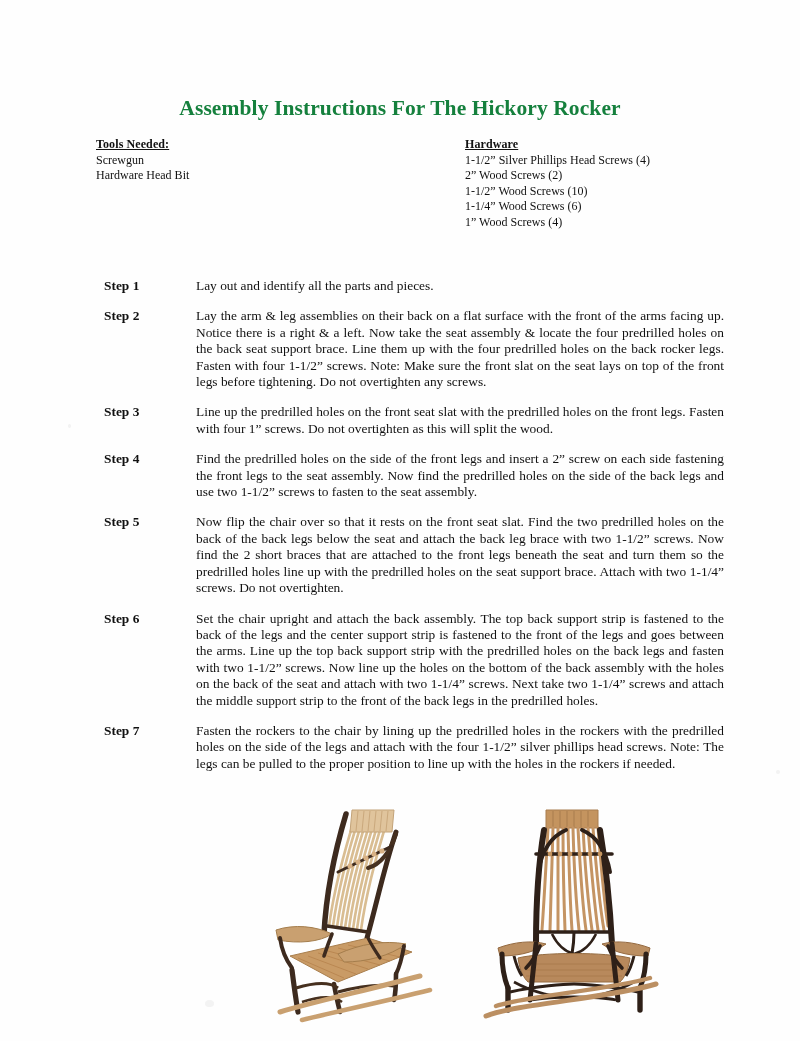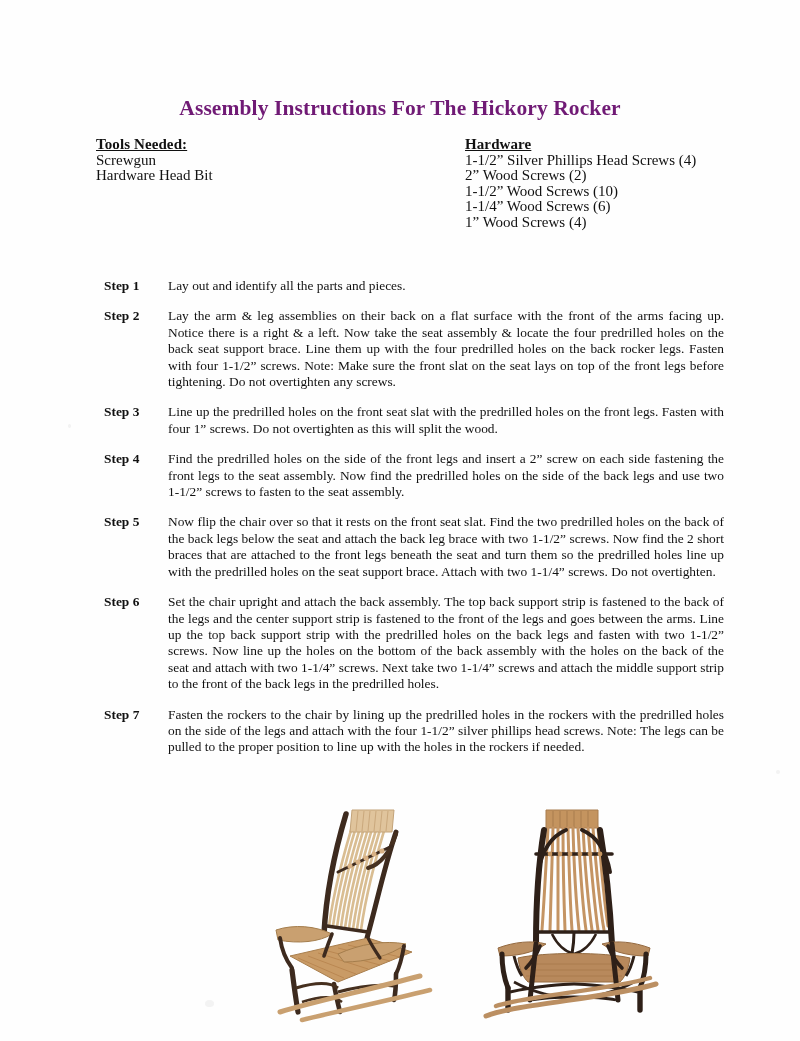--- a/index.html
+++ b/index.html
@@ -21,35 +21,35 @@
   
   .doc-title {
     position: absolute;
     left: 0;
     right: 0;
     top: 96px;
     text-align: center;
     font-size: 21.5px;
     font-weight: bold;
     letter-spacing: 0.1px;
-    color: #701a75;
+    color: #15803d;
   }
 
   
   .header-cols {
     position: absolute;
     left: 96px;
     top: 137px;
     width: 640px;
     height: 115px;
   }
   .hcol {
     position: absolute;
     top: 0;
-    font-size: 15px;
+    font-size: 12px;
     line-height: 15.6px;
   }
   .hcol-tools  { left: 0px;   width: 150px; }
   .hcol-parts  { left: 157px; width: 210px; }
   .hcol-hw     { left: 369px; width: 270px; }
 
   .hcol-head {
     font-weight: bold;
     text-decoration: underline;
     text-underline-offset: 1px;
@@ -81,21 +81,21 @@
     position: absolute;
     left: 4px;
     top: 0;
     width: 62px;
     font-weight: bold;
     font-size: 13.4px;
     line-height: 16.4px;
     white-space: nowrap;
   }
   .step-body {
-    margin-left: 68px;
+    margin-left: 96px;
     font-size: 13.4px;
     line-height: 16.4px;
     text-align: justify;
     text-justify: inter-word;
     hyphens: none;
   }
   .step-body b { font-weight: normal; }
 
   
   .photos {

